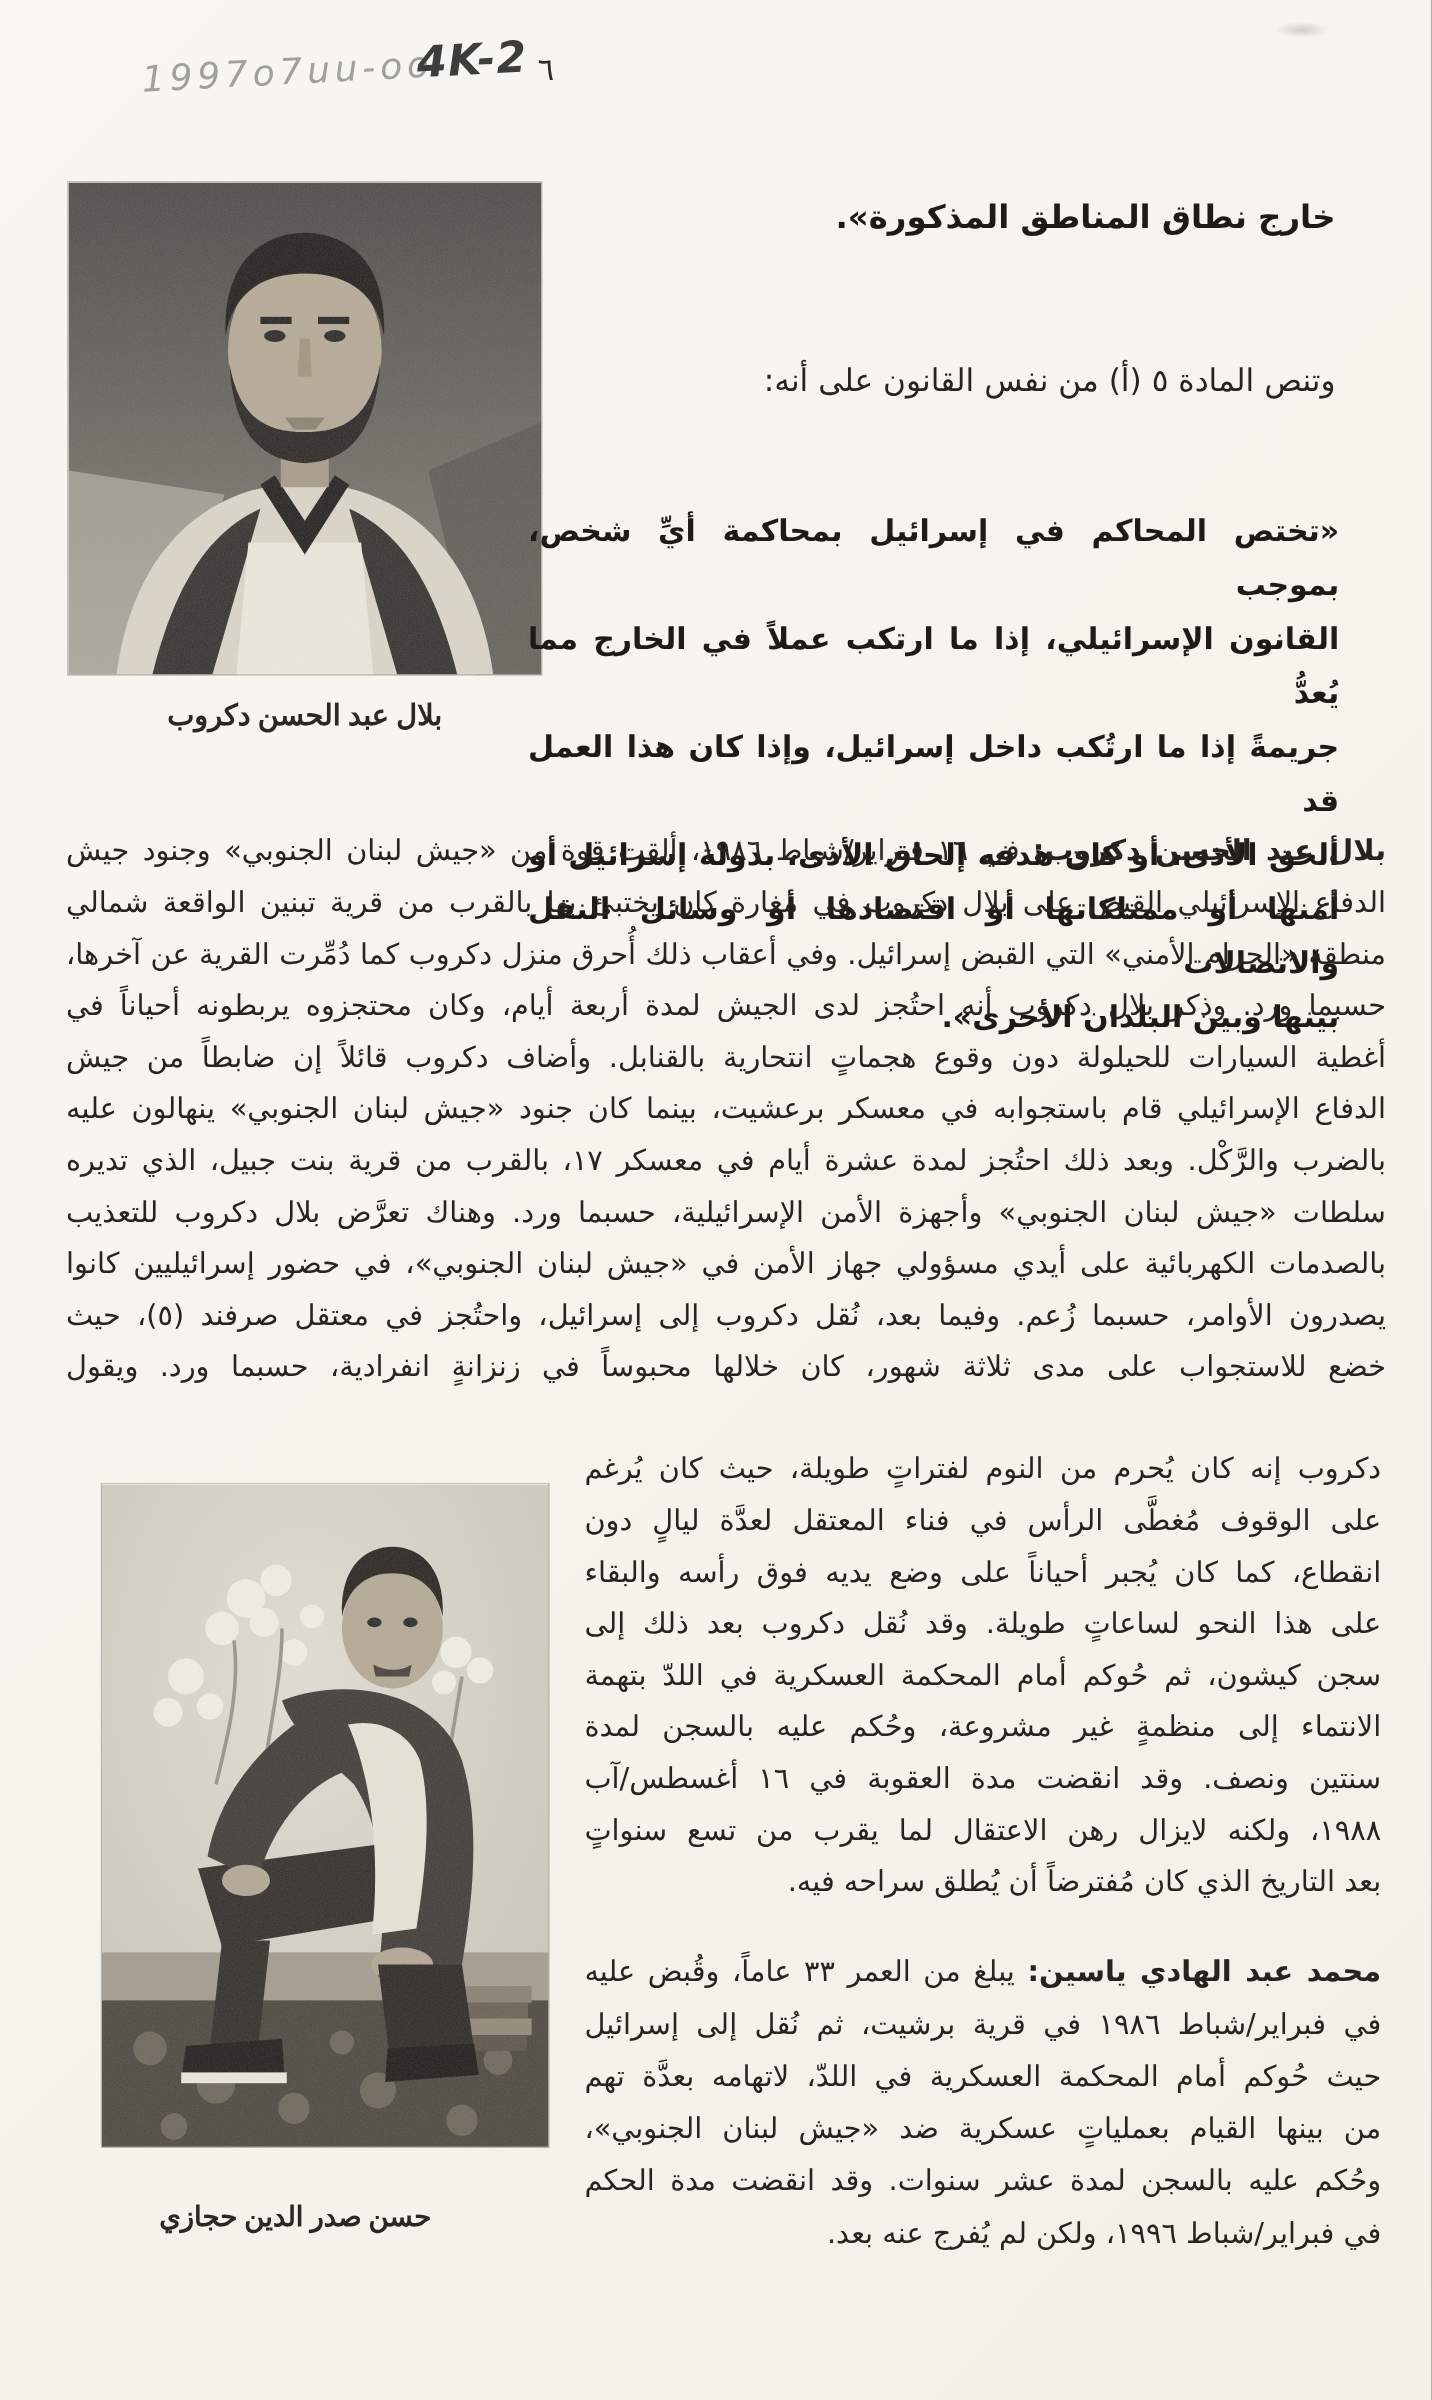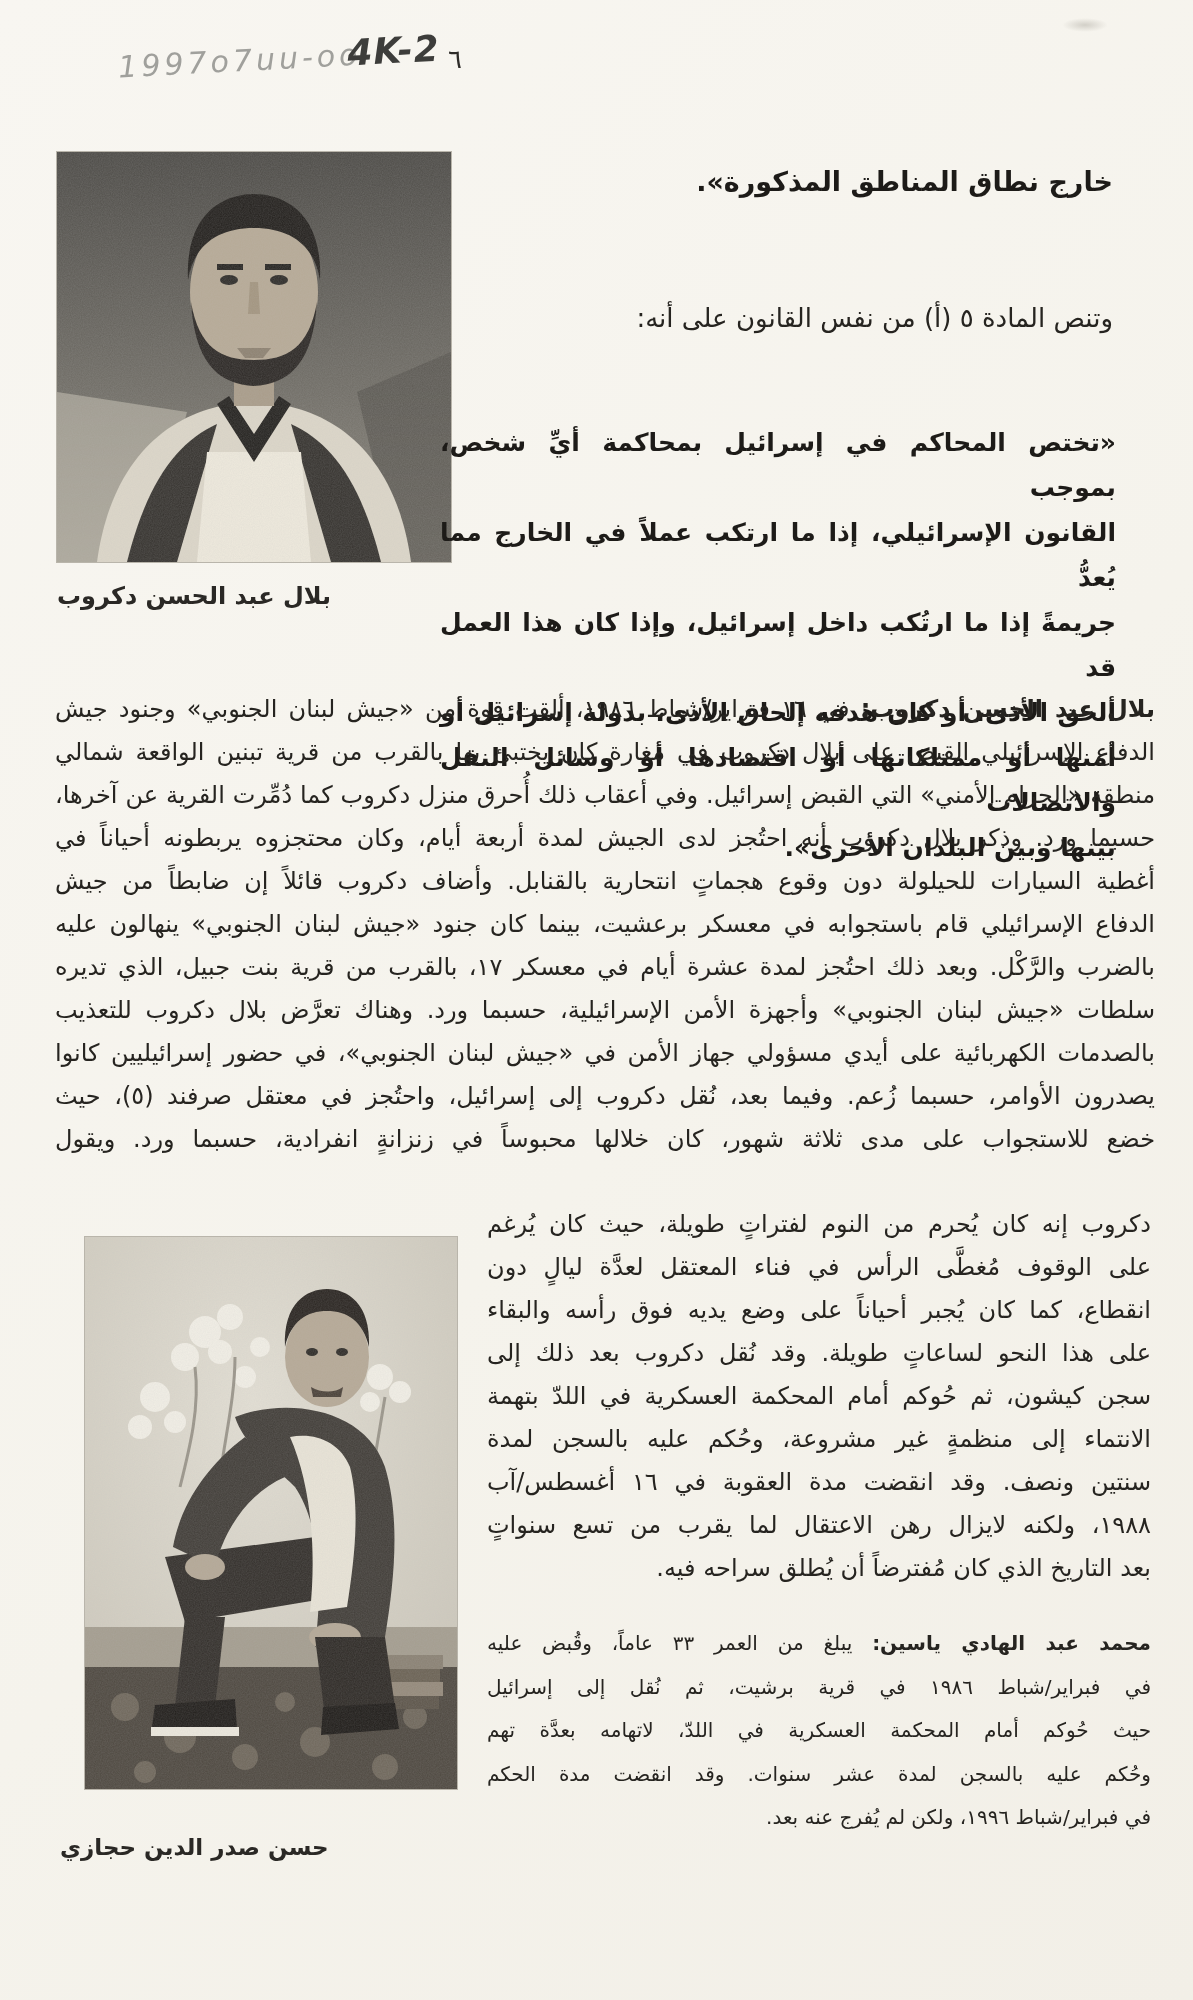--- a/index.html
+++ b/index.html
@@ -31,23 +31,24 @@
     position:absolute;right:85px;top:18px;width:46px;height:14px;
     background:radial-gradient(ellipse at center,#c9c6be 0%,transparent 70%);
     opacity:.8;
   }
   
   .photo{position:absolute;box-shadow:0 0 0 1px #b9b5ab;}
   .photo svg{display:block;}
   #photo1{left:57px;top:152px;}
   #photo2{left:85px;top:1237px;}
   .caption{
-    position:absolute;text-align:left;
+    position:absolute;text-align:center;
     font-weight:bold;font-size:24px;color:#2a2825;
     direction:rtl;
+    font-family:Liberation Serif, serif;
   }
   #caption1{left:57px;top:582px;width:394px;}
   #caption2{left:60px;top:1834px;width:372px;font-size:23px;}
   
   .arab{direction:rtl;}
   .line{margin:0;text-align:justify;text-align-last:justify;-moz-text-align-last:justify;}
   .line.no-stretch{text-align:right;text-align-last:right;-moz-text-align-last:right;}
   .b{font-weight:bold;}
   #closing-line{
     position:absolute;right:80px;top:166px;
@@ -64,21 +65,21 @@
   #para-bilal{
     position:absolute;left:55px;top:688px;width:1100px;
     font-size:24px;line-height:43px;
   }
   #para-bilal-col{
     position:absolute;left:487px;top:1203px;width:664px;
     font-size:24px;line-height:43px;
   }
   #para-mohammed{
     position:absolute;left:487px;top:1622px;width:664px;
-    font-size:20px;line-height:43.5px;
+    font-size:24px;line-height:43.5px;
   }
 </style>
 </head>
 <body>
 
 <div class="page">
 
   <div class="handwriting"><span>1997o7uu-oo</span><span class="dark">4K-2</span></div>
 
   <div class="page-number">٦</div>
@@ -248,18 +249,19 @@
       <rect width="372" height="552" filter="url(#grain2)"></rect>
     </svg>
   </div>
   <div class="caption" id="caption2">حسن صدر الدين حجازي</div>
 
   <div class="arab" id="para-mohammed">
     <div class="line"><span class="b">محمد عبد الهادي ياسين:</span><span> يبلغ من العمر ٣٣ عاماً، وقُبض عليه</span></div>
     <div>
         <div class="line">في فبراير/شباط ١٩٨٦ في قرية برشيت، ثم نُقل إلى إسرائيل</div>
         <div class="line">حيث حُوكم أمام المحكمة العسكرية في اللدّ، لاتهامه بعدَّة تهم</div>
+        <div class="line">من بينها القيام بعملياتٍ عسكرية ضد «جيش لبنان الجنوبي»،</div>
         <div class="line">وحُكم عليه بالسجن لمدة عشر سنوات. وقد انقضت مدة الحكم</div>
         <div class="line no-stretch">في فبراير/شباط ١٩٩٦، ولكن لم يُفرج عنه بعد.</div>
       </div>
   </div>
 
 </div>
 
 </body></html>

